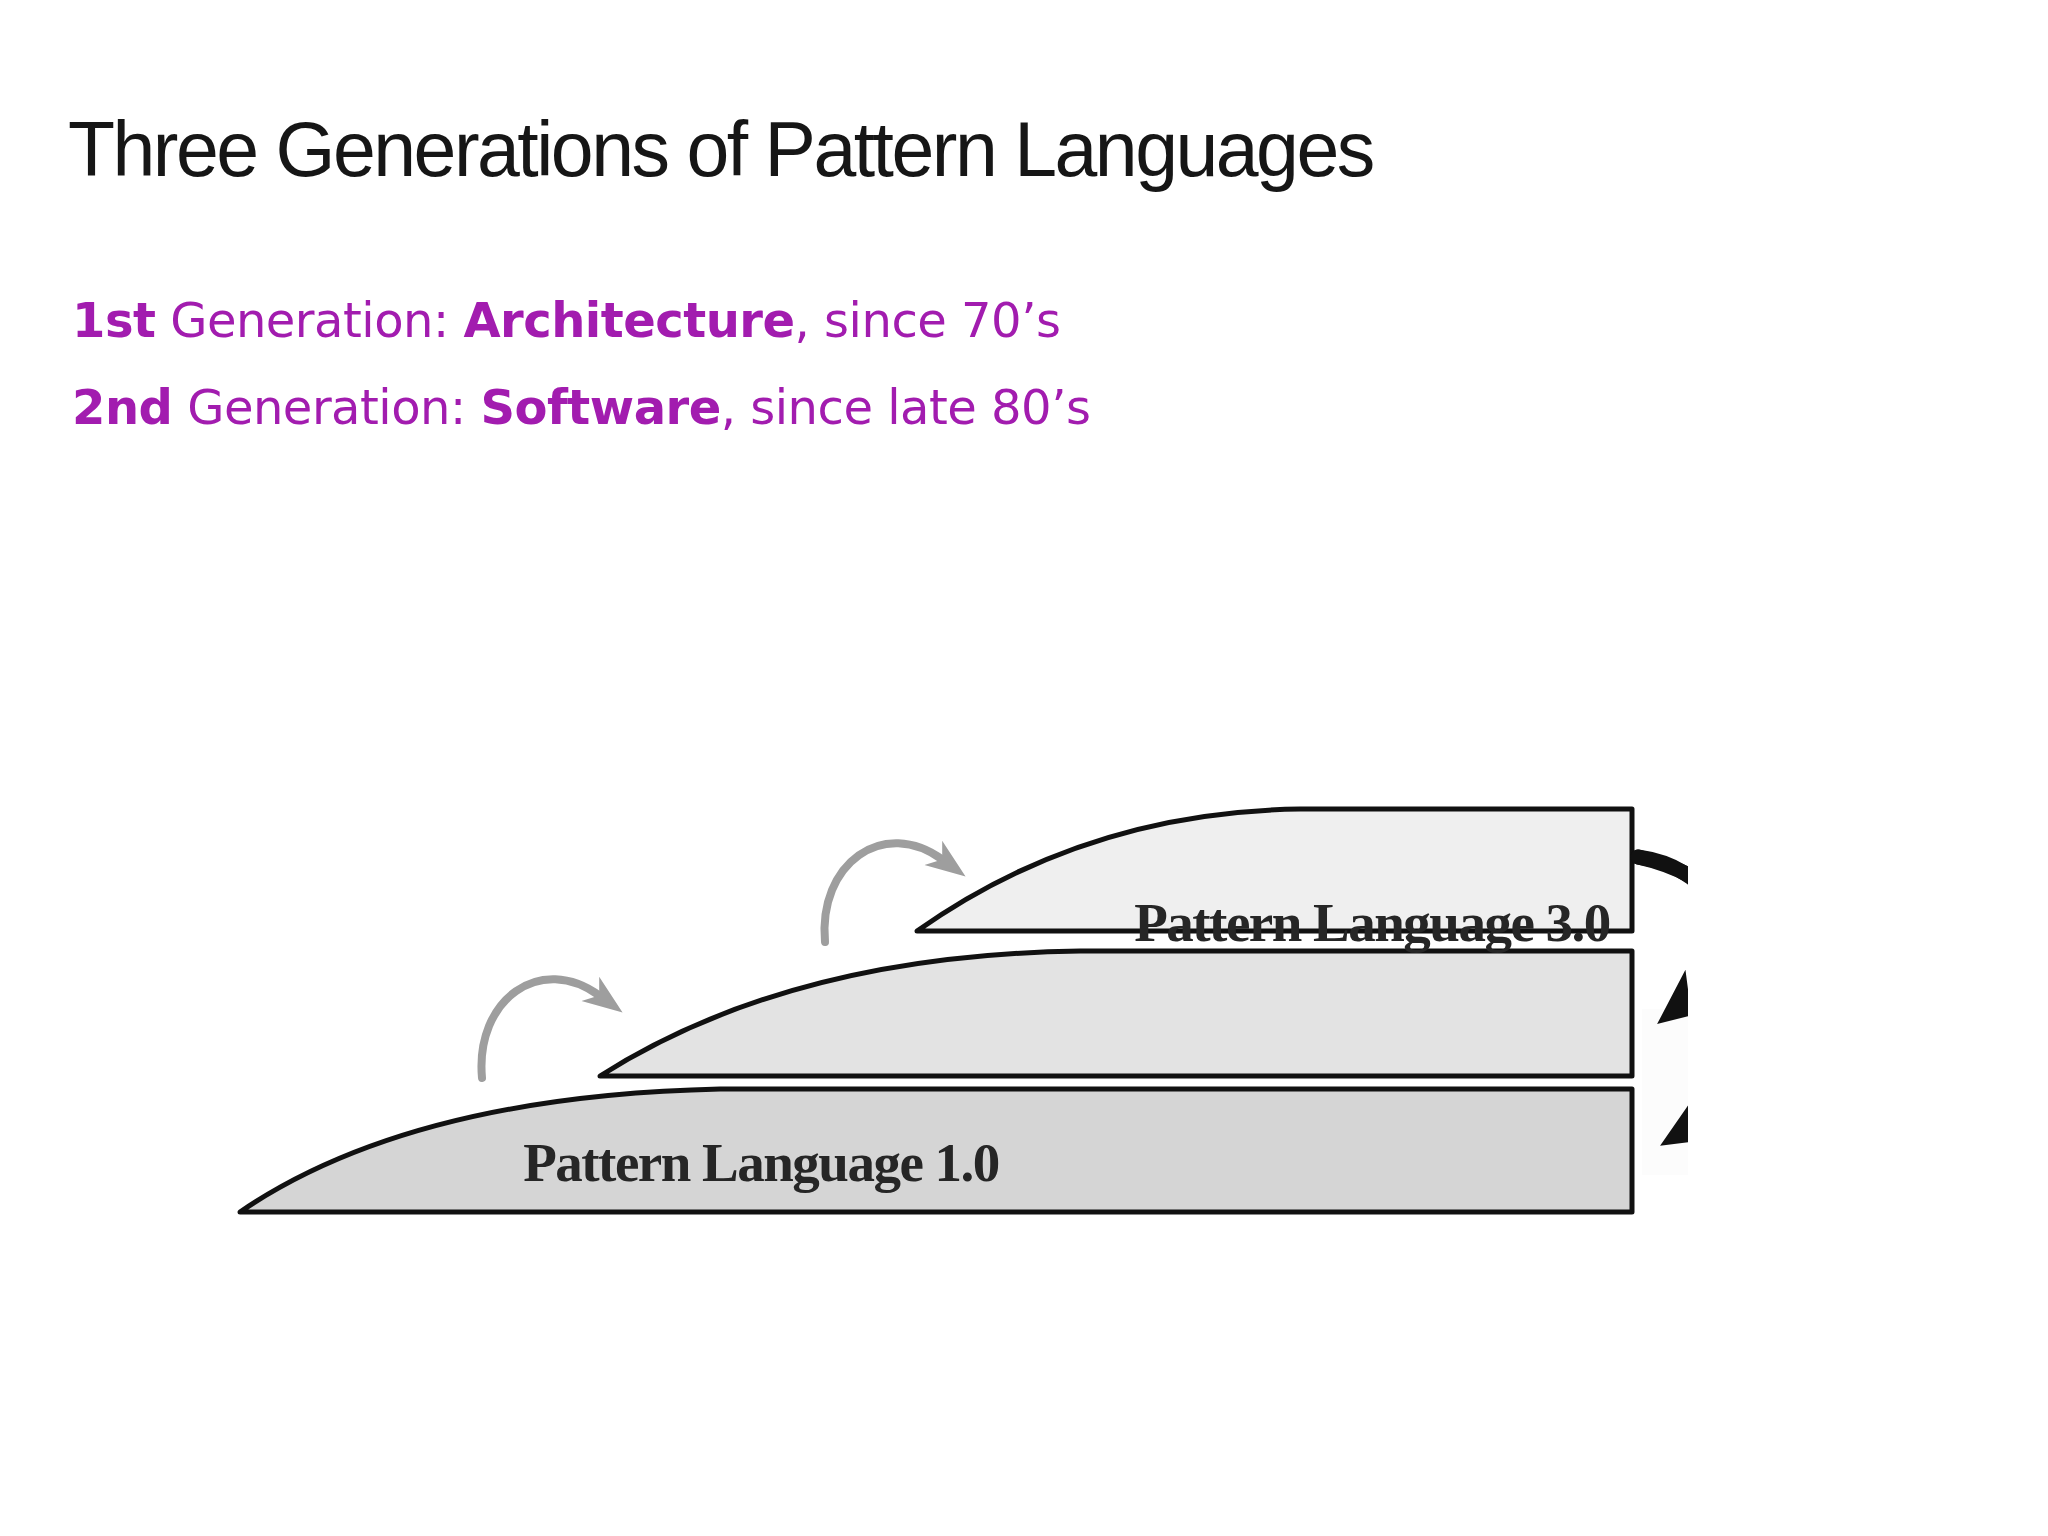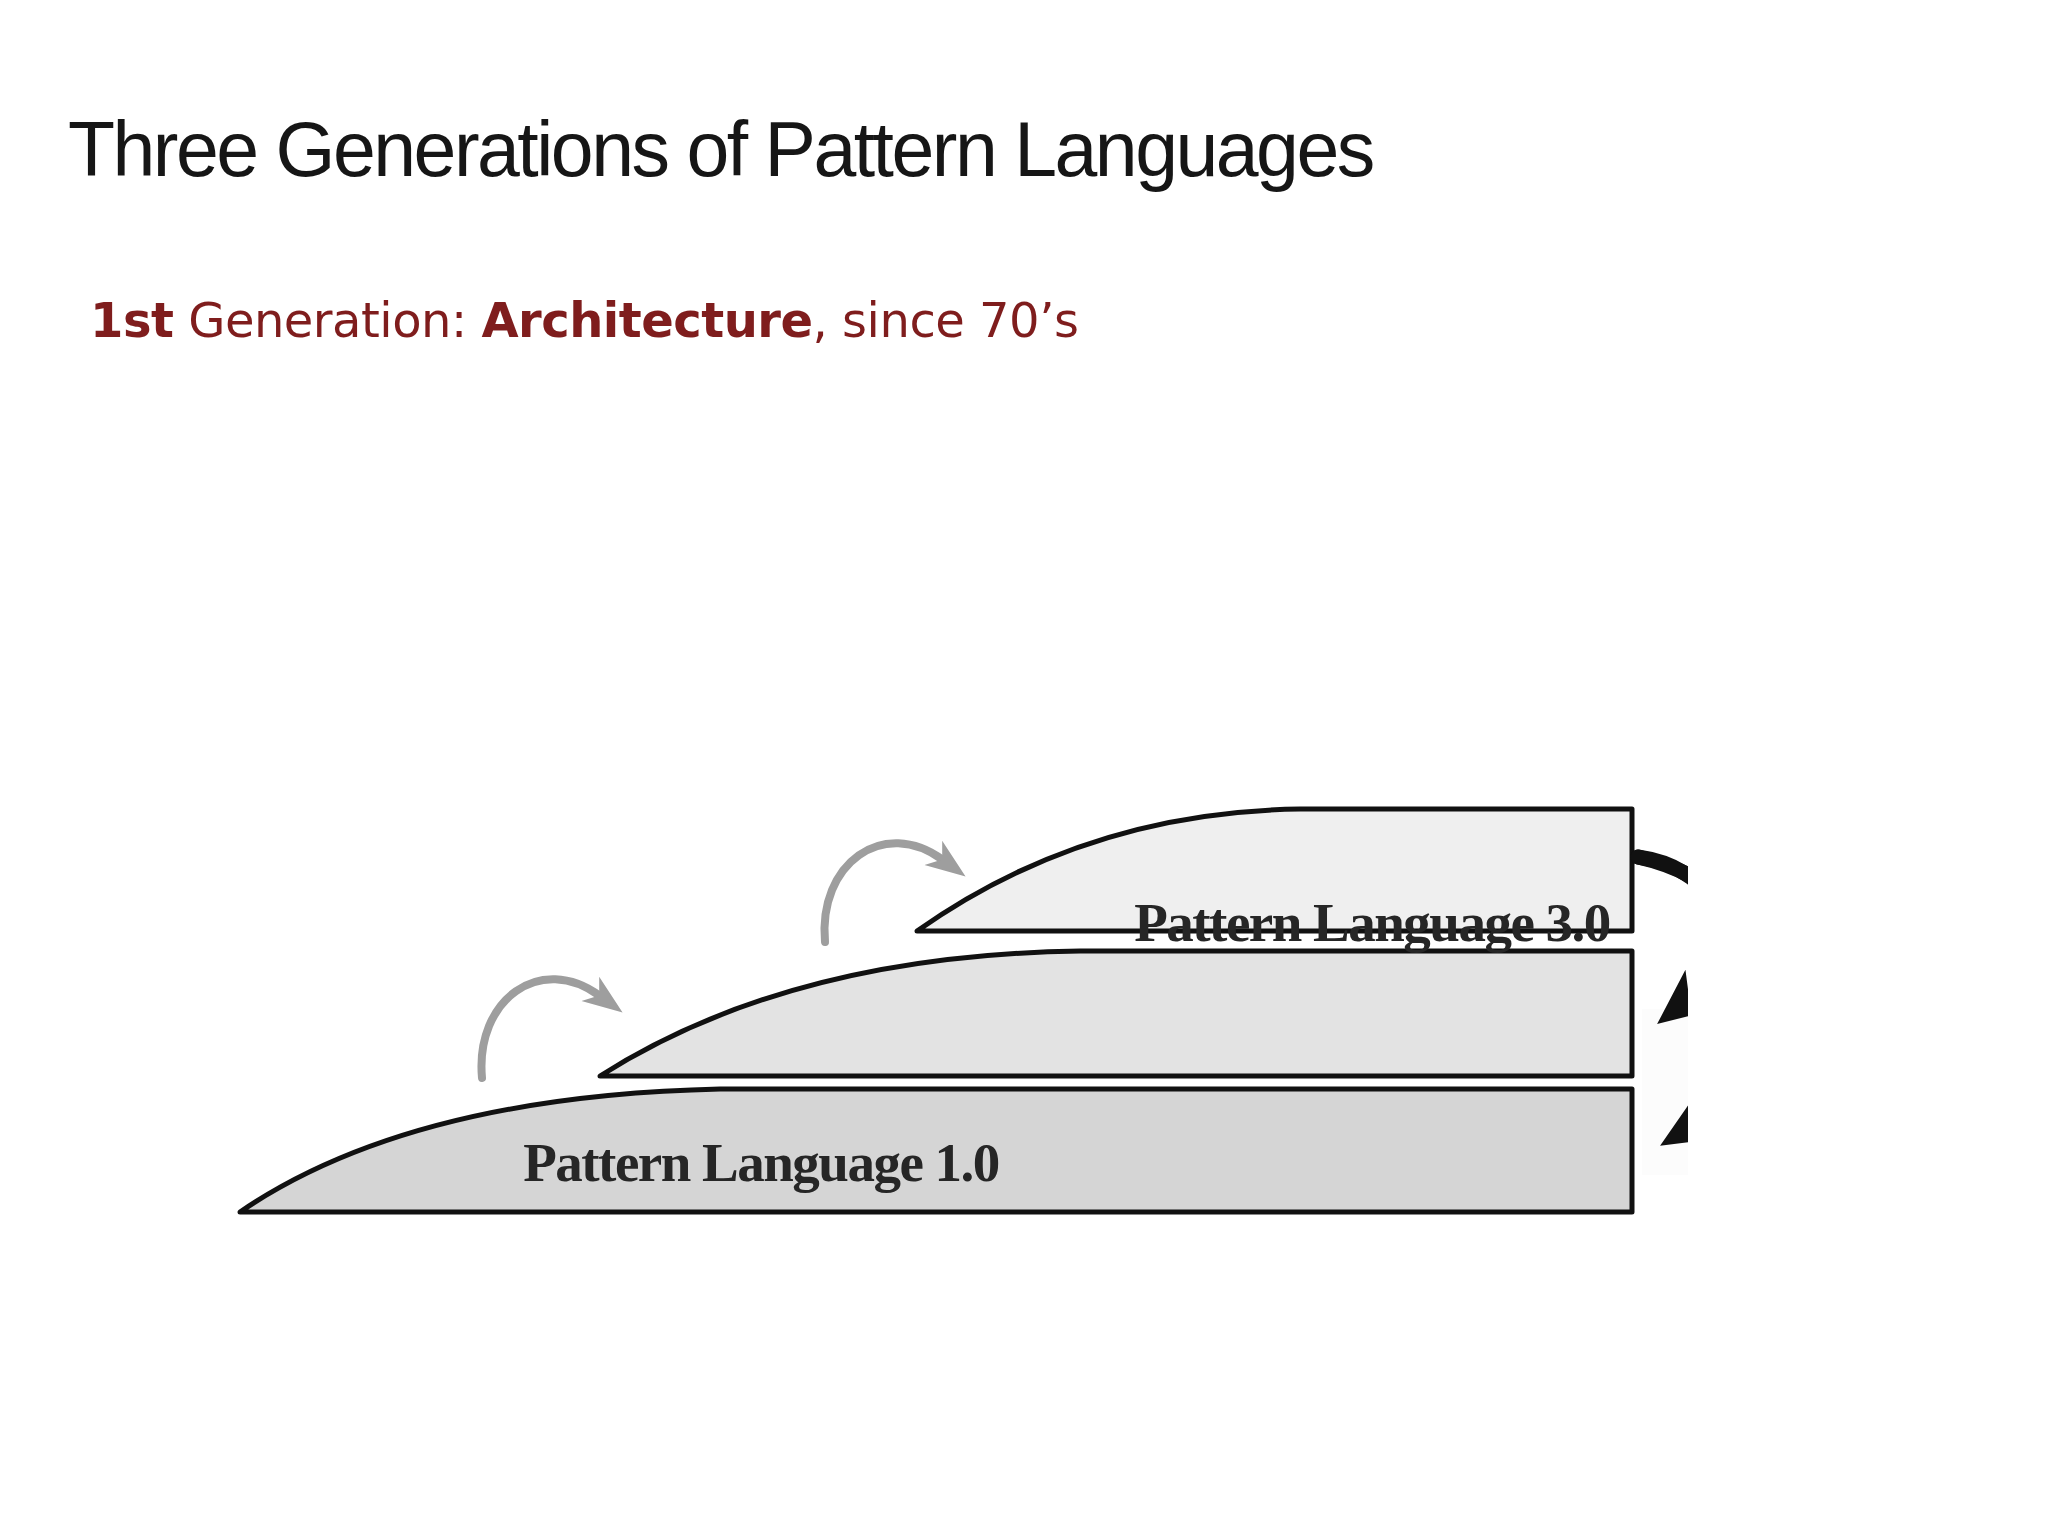--- a/index.html
+++ b/index.html
@@ -15,25 +15,25 @@
     left:68px;top:110px;
     font-size:77px;line-height:78px;
     letter-spacing:-2.5px;
     font-weight:400;
     color:#161616;
     white-space:nowrap;
     margin:0;
   }
   .bullets{
     position:absolute;
-    left:90px;top:277px;
+    left:72px;top:277px;
     font-family:"DejaVu Sans","Liberation Sans",sans-serif;
     font-size:48px;line-height:87px;
     letter-spacing:-0.5px;
-    color:#7f1d1d;
+    color:#a21caf;
     white-space:nowrap;
   }
   .bullet{margin:0;}
   .bullet b{font-weight:700;}
   .diagram-svg{
     position:absolute;left:0;top:0;
     width:2048px;height:1536px;
   }
   .band-label{
     position:absolute;
@@ -51,20 +51,21 @@
 </style>
 </head>
 <body>
 
 <div class="slide">
 
   <h1 class="title">Three Generations of Pattern Languages</h1>
 
   <div class="bullets">
     <p class="bullet"><b>1st</b><span> Generation: </span><b>Architecture</b><span>, since 70’s</span></p>
+    <p class="bullet"><b>2nd</b><span> Generation: </span><b>Software</b><span>, since late 80’s</span></p>
   </div>
 
   <svg class="diagram-svg" viewBox="0 0 2048 1536">
     <defs>
       <marker id="grayHead" markerUnits="userSpaceOnUse" markerWidth="40" markerHeight="34" refX="12" refY="17" orient="auto">
         <path d="M 40 17 L 0 2 L 11 17 L 0 32 Z" fill="#9e9e9e"></path>
       </marker>
       <marker id="blackHead" markerUnits="userSpaceOnUse" markerWidth="62" markerHeight="56" refX="14" refY="28" orient="auto">
         <path d="M 56 28 L 0 3 L 15 28 L 0 53 Z" fill="#111111"></path>
       </marker>

